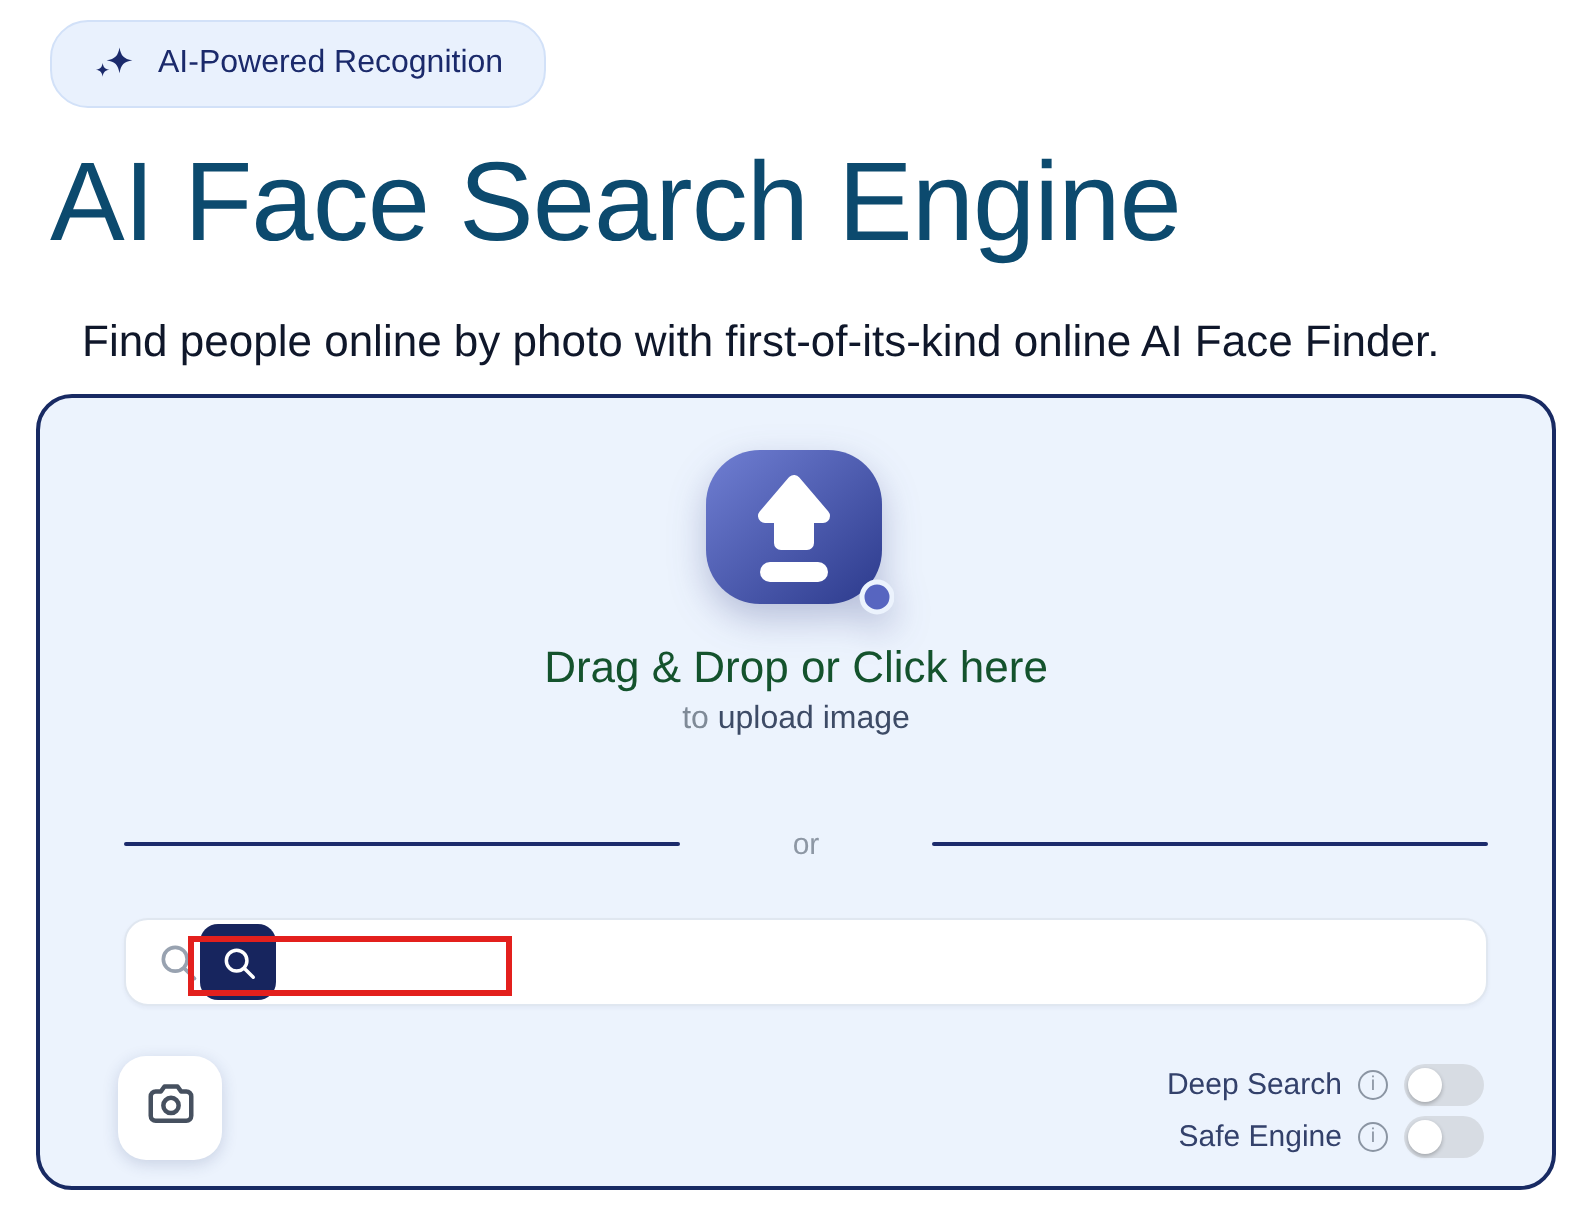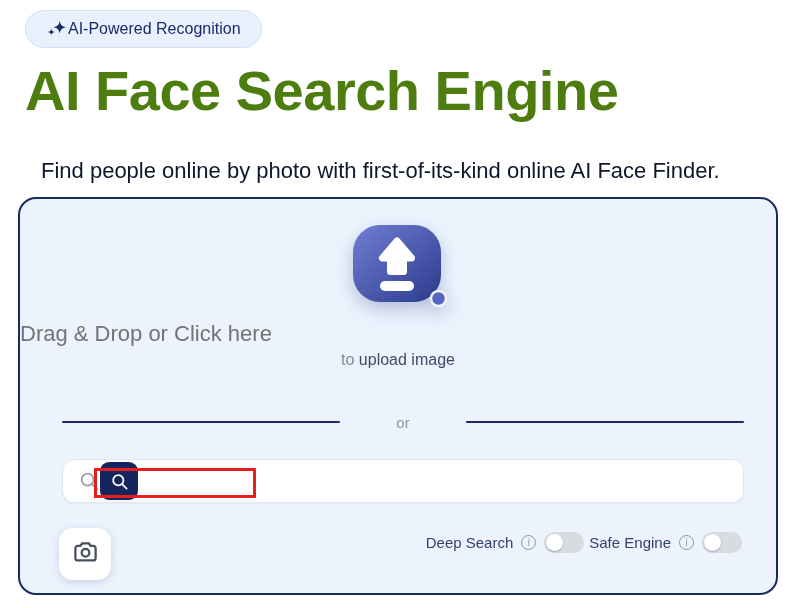--- a/index.html
+++ b/index.html
@@ -2,51 +2,51 @@
 <html><head>
 <meta charset="utf-8">
 <style>
   * { margin: 0; padding: 0; box-sizing: border-box; }
   html, body { background: #fff; }
   body { font-family: "Liberation Sans", sans-serif; }
   .screen { position: relative; width: 798px; height: 608px; background: #fff; overflow: hidden; }
 
   
   .badge {
-    position: absolute; left: 25px; top: 10px; height: 38px;
-    display: inline-flex; align-items: center; gap: 0; padding: 0 20px;
+    position: absolute; left: 25px; top: 10px; height: 44px;
+    display: inline-flex; align-items: center; gap: 11px; padding: 0 20px;
     background: #e9f1fd; border: 1px solid #d2e1f8; border-radius: 19px;
     color: #1b2a6b; font-size: 16px;
   }
   .badge svg { display: block; }
 
   
   .page-title {
-    position: absolute; left: 25px; top: 63px;
-    font-size: 56px; font-weight: 700; line-height: 1; color: #4d7c0f;
+    position: absolute; left: 25px; top: 73px;
+    font-size: 56px; font-weight: 400; line-height: 1; color: #0c4a6e;
     letter-spacing: -0.5px; white-space: nowrap;
   }
   .page-subtitle {
     position: absolute; left: 41px; top: 157px;
     font-size: 22px; color: #0f172a; line-height: 1.3;
   }
 
   
   .card {
     position: absolute; left: 18px; top: 197px; width: 760px; height: 398px;
     background: #ecf3fd; border: 2px solid #182a63; border-radius: 18px;
   }
 
   
   .dropzone { position: absolute; left: 0; top: 0; width: 100%; text-align: center; cursor: pointer; }
   .upload-art { position: absolute; left: 50%; transform: translateX(-50%); top: 24px;
     filter: drop-shadow(0 7px 9px rgba(42,55,125,0.28)); }
   .dz-headline {
-    position: absolute; left: 0; top: 122px; width: 100%; text-align: left;
-    font-size: 22px; color: #737373;
+    position: absolute; left: 0; top: 122px; width: 100%; text-align: center;
+    font-size: 22px; color: #14532d;
   }
   .dz-sub {
     position: absolute; left: 0; top: 152px; width: 100%; text-align: center;
     font-size: 16px; color: #7f8a97;
   }
   .dz-sub b { color: #3d4b66; font-weight: 400; }
 
   
   .divider {
     position: absolute; left: 42px; top: 213px; width: 682px; height: 20px;
@@ -79,21 +79,21 @@
     border: 3px solid #e3201d; pointer-events: none; z-index: 5;
   }
 
   
   .camera-btn {
     position: absolute; left: 39px; top: 329px; width: 52px; height: 52px;
     background: #fff; border: none; border-radius: 14px;
     box-shadow: 0 2px 8px rgba(40,55,110,0.18);
     display: flex; align-items: center; justify-content: center; cursor: pointer;
   }
-  .toggles { position: absolute; right: 34px; top: 333px; display: flex; gap: 5px; align-items: flex-end; }
+  .toggles { position: absolute; right: 34px; top: 333px; display: flex; flex-direction: column; gap: 5px; align-items: flex-end; }
   .toggle-row { display: flex; align-items: center; gap: 8px; height: 21px; }
   .toggle-label { font-size: 15px; color: #33416b; }
   .info-icon {
     width: 15px; height: 15px; border: 1px solid #8b95a3; border-radius: 50%;
     color: #8b95a3; font-size: 10px; line-height: 1;
     display: inline-flex; align-items: center; justify-content: center; cursor: pointer;
   }
   .switch { position: relative; width: 40px; height: 21px; border-radius: 11px; background: #d7dce3; cursor: pointer; }
   .switch .knob {
     position: absolute; left: 2px; top: 2px; width: 17px; height: 17px;

